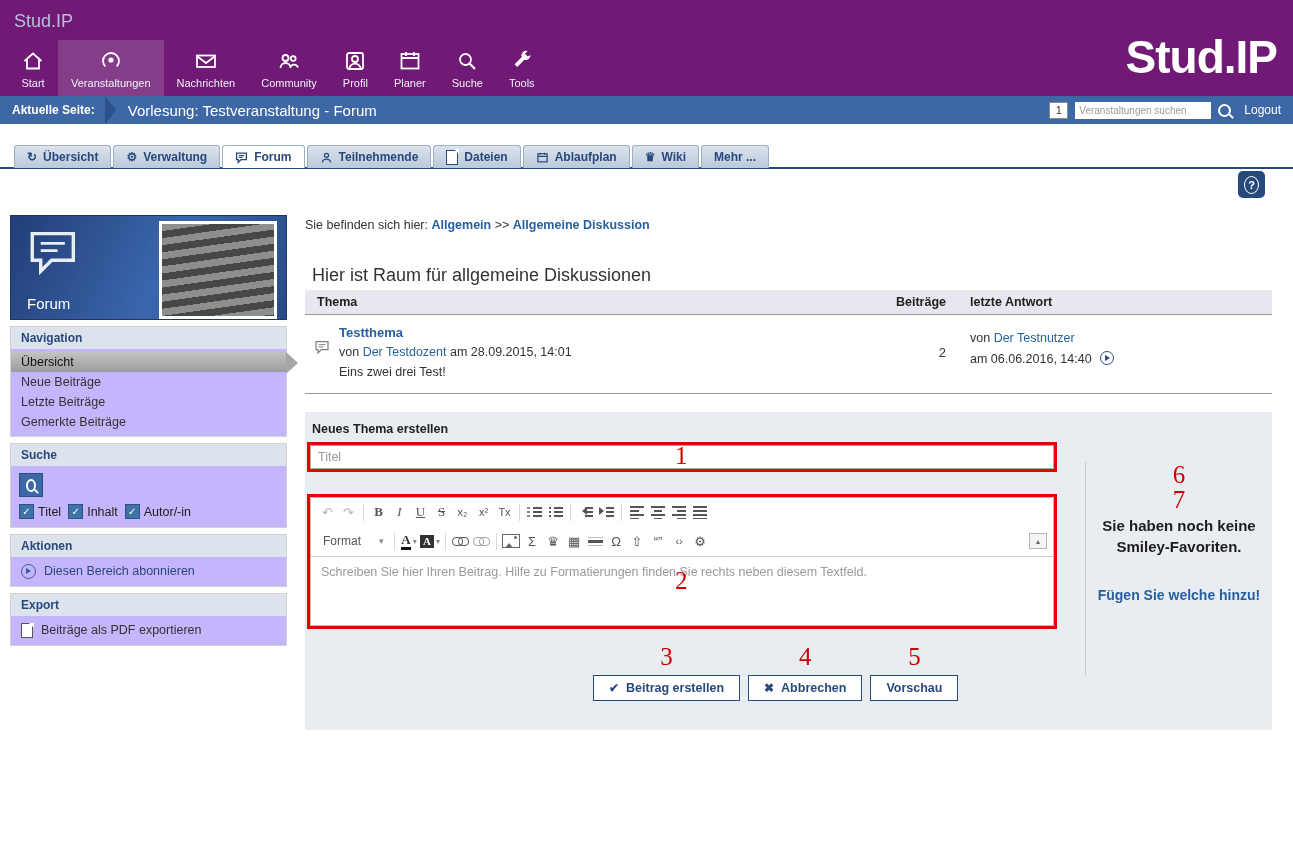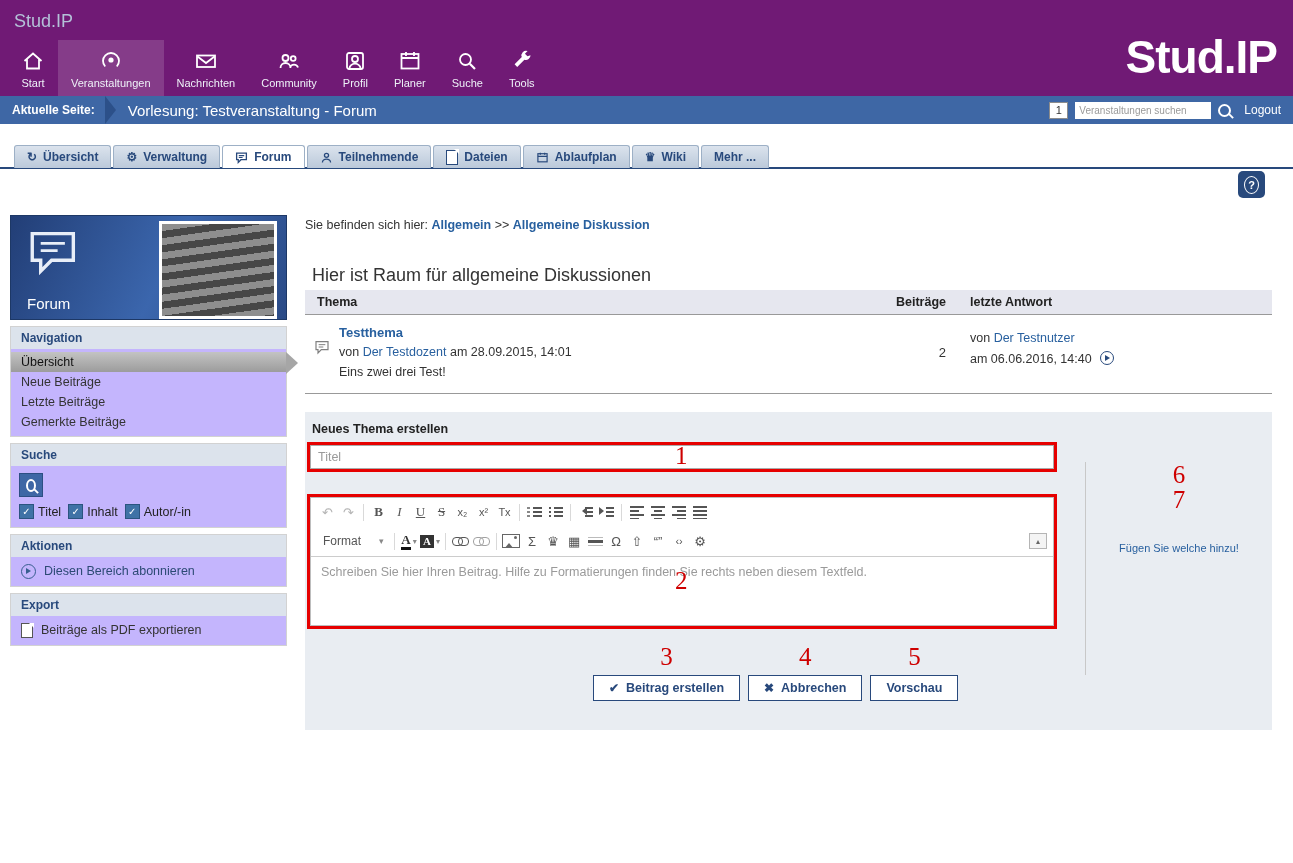--- a/index.html
+++ b/index.html
@@ -171,21 +171,21 @@
   .bnum{color:#CE0000;font-family:"Liberation Serif",serif;font-size:25px;height:32px;}
   .btn{height:26px;background:#fff;border:1px solid #28497C;color:#28497C;font-weight:bold;font-size:12.5px;
        display:flex;align-items:center;gap:7px;padding:0 15px;cursor:pointer;font-family:"Liberation Sans",sans-serif;}
   .btn .bic{font-size:12px;}
 
   .form-right{flex:1;border-left:1px solid #c8c8c8;margin:50px 0 55px;padding:0 10px;display:flex;
               flex-direction:column;align-items:center;text-align:center;font-size:12.5px;}
   .pnum{color:#CE0000;font-family:"Liberation Serif",serif;font-size:25px;line-height:1;}
   .smile-links{color:#28609F;font-weight:bold;line-height:1.6;cursor:pointer;}
   .nofav{font-size:15px;font-weight:bold;color:#1c1c1c;line-height:1.4;margin-top:3px;}
-  .addlink{font-size:11px;font-weight:normal;color:#28609F;line-height:1.4;margin-top:29px;cursor:pointer;}
+  .addlink{font-size:14px;font-weight:bold;color:#28609F;line-height:1.4;margin-top:29px;cursor:pointer;}
 </style>
 </head>
 <body>
 
 <div class="page">
 
   <header class="top">
     <div class="brand">Stud.IP</div>
 
     <nav class="main-nav">
@@ -553,17 +553,18 @@
             <button class="btn">
               <span>Vorschau</span>
             </button>
           </div>
         </div>
       </div>
 
       <div class="form-right">
         <span class="pnum">6</span>
         <span class="pnum">7</span>
+        <div class="nofav">Sie haben noch keine Smiley-Favoriten.</div>
         <div class="addlink">Fügen Sie welche hinzu!</div>
       </div>
     </div>
   </main>
 </div>
 
 </body></html>

